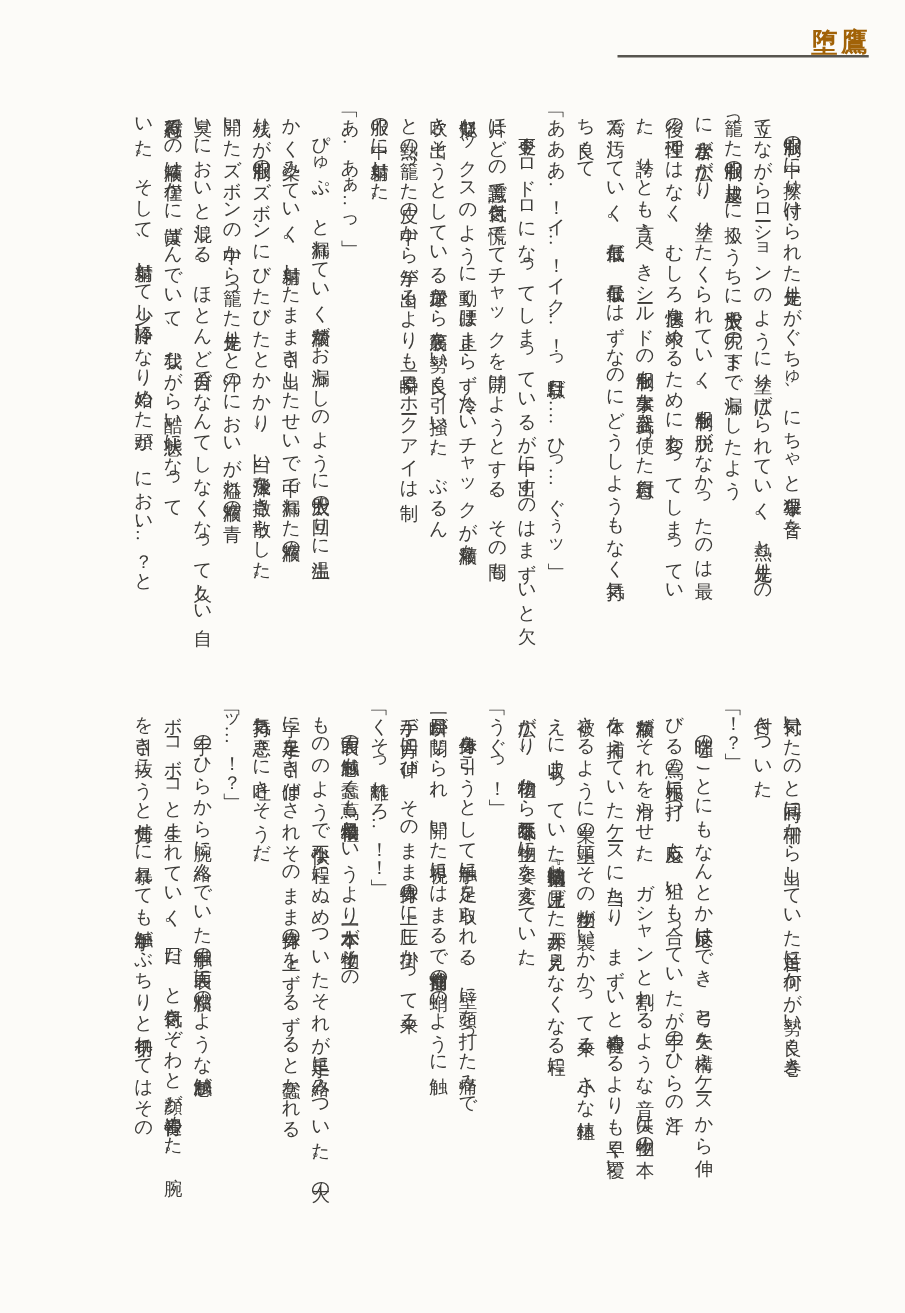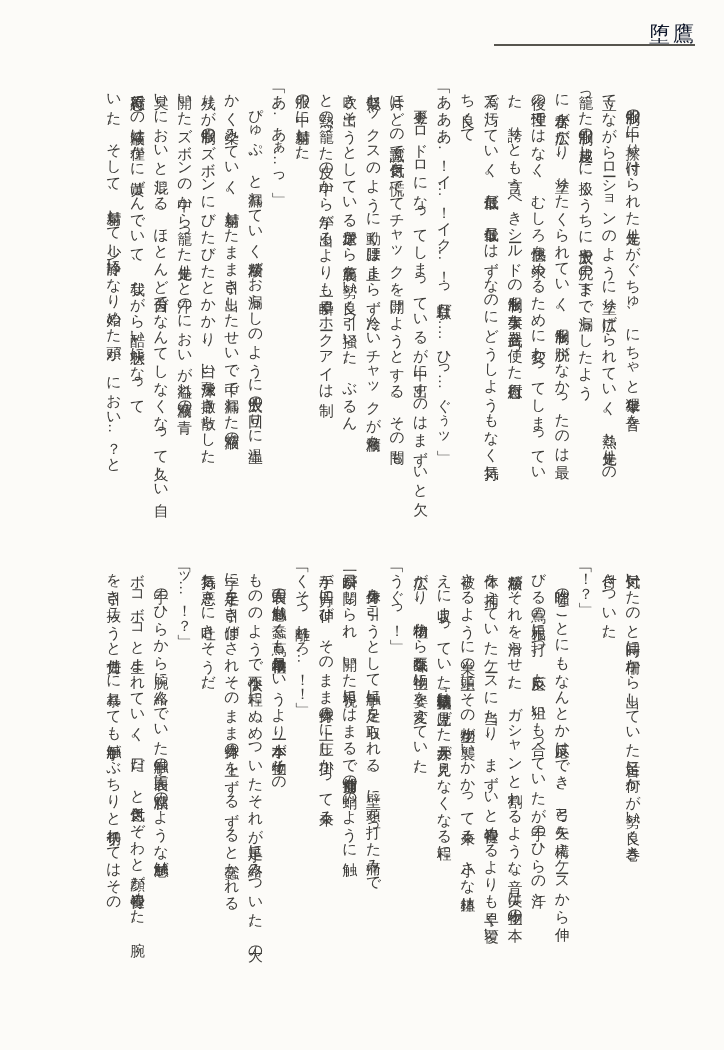--- a/index.html
+++ b/index.html
@@ -15,23 +15,23 @@
     background: #fcfbf8;
     background-image: radial-gradient(ellipse at 50% 45%, rgba(255,255,255,0.6) 0%, rgba(240,239,235,0.35) 100%);
     overflow: hidden;
     font-family: "Liberation Serif", "DejaVu Serif", serif;
   }
   .page-title {
     position: absolute;
     top: 20px;
     right: 27px;
     font-size: 21px;
-    font-weight: 400;
+    font-weight: 700;
     letter-spacing: 3px;
-    color: #0f172a;
+    color: #a16207;
     font-family: "Liberation Serif", "DejaVu Serif", serif;
   }
   .header-rule {
     position: absolute;
     top: 44px;
     right: 29px;
     width: 201px;
     height: 2px;
     background: #57554f;
   }

